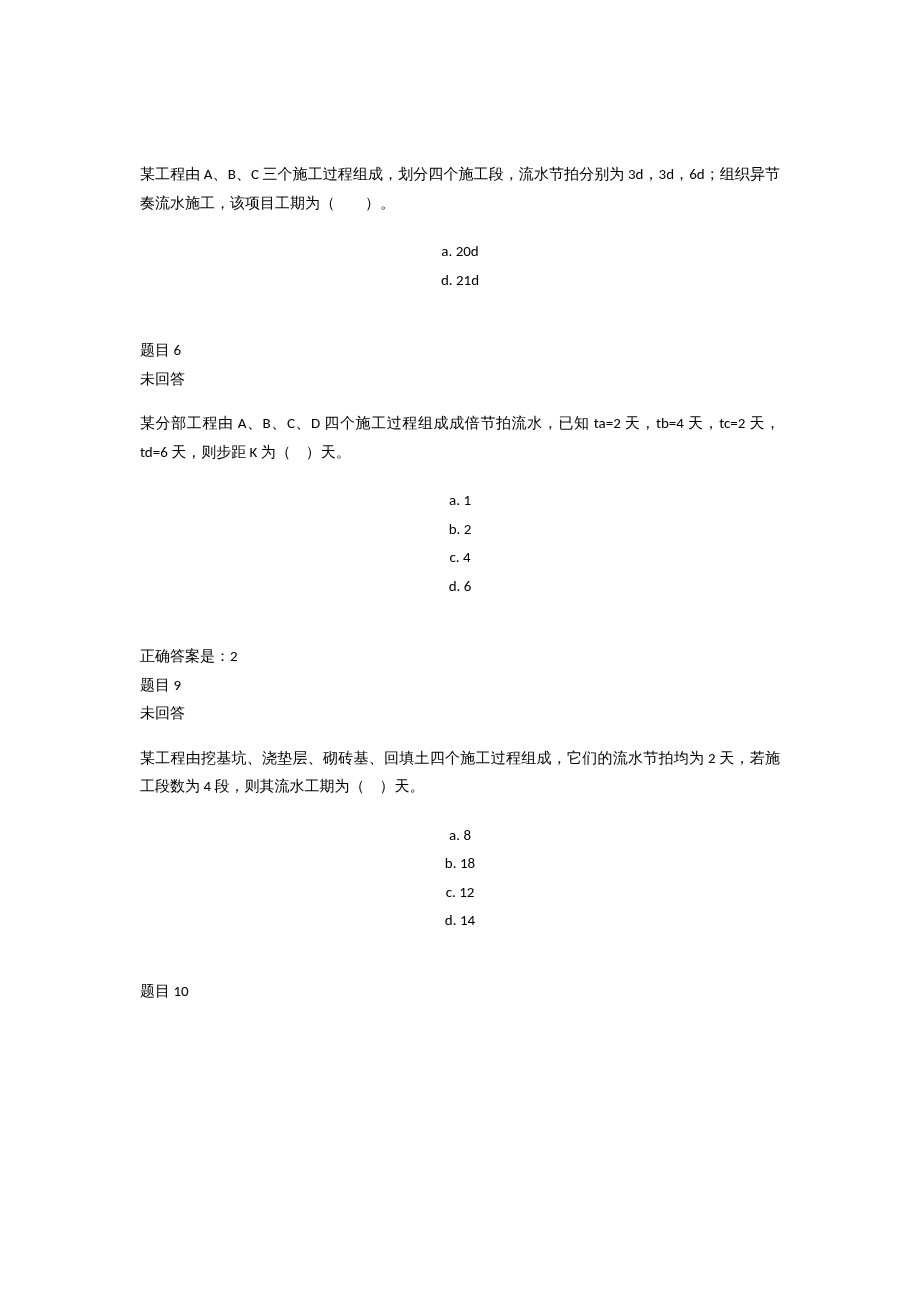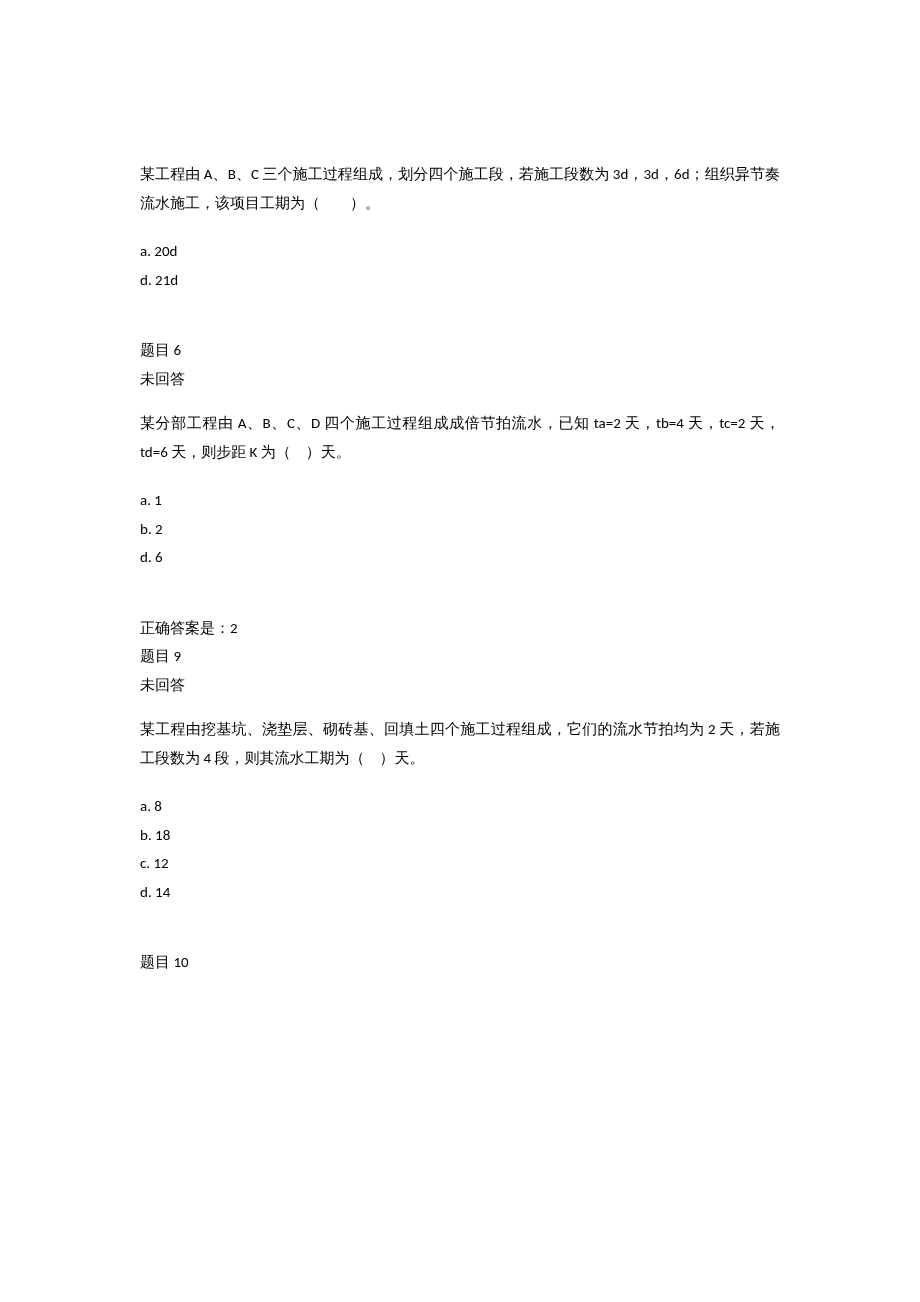--- a/index.html
+++ b/index.html
@@ -22,48 +22,50 @@
     }
     .question-text {
       margin-bottom: 20px;
       text-align: justify;
     }
     .options {
       margin-bottom: 42px;
     }
     .option-line {
       display: block;
+      text-align: center;
     }
     .answer-block {
       margin-bottom: 72px;
     }
     .answer-block:last-child {
       margin-bottom: 0;
     }
   </style>
 </head>
 <body>
 
 <div class="question-block">
-  <div class="question-text">某工程由 A、B、C 三个施工过程组成，划分四个施工段，若施工段数为 3d，3d，6d；组织异节奏流水施工，该项目工期为（　　）。</div>
+  <div class="question-text">某工程由 A、B、C 三个施工过程组成，划分四个施工段，流水节拍分别为 3d，3d，6d；组织异节奏流水施工，该项目工期为（　　）。</div>
   <div class="options">
     <span class="option-line">a. 20d</span>
     <span class="option-line">d. 21d</span>
   </div>
   <div class="answer-block">
     <div>题目 6</div>
     <div>未回答</div>
   </div>
 </div>
 
 <div class="question-block">
   <div class="question-text">某分部工程由 A、B、C、D 四个施工过程组成成倍节拍流水，已知 ta=2 天，tb=4 天，tc=2 天，td=6 天，则步距 K 为（　）天。</div>
   <div class="options">
     <span class="option-line">a. 1</span>
     <span class="option-line">b. 2</span>
+    <span class="option-line">c. 4</span>
     <span class="option-line">d. 6</span>
   </div>
   <div class="answer-block">
     <div>正确答案是：2</div>
     <div>题目 9</div>
     <div>未回答</div>
   </div>
 </div>
 
 <div class="question-block">

